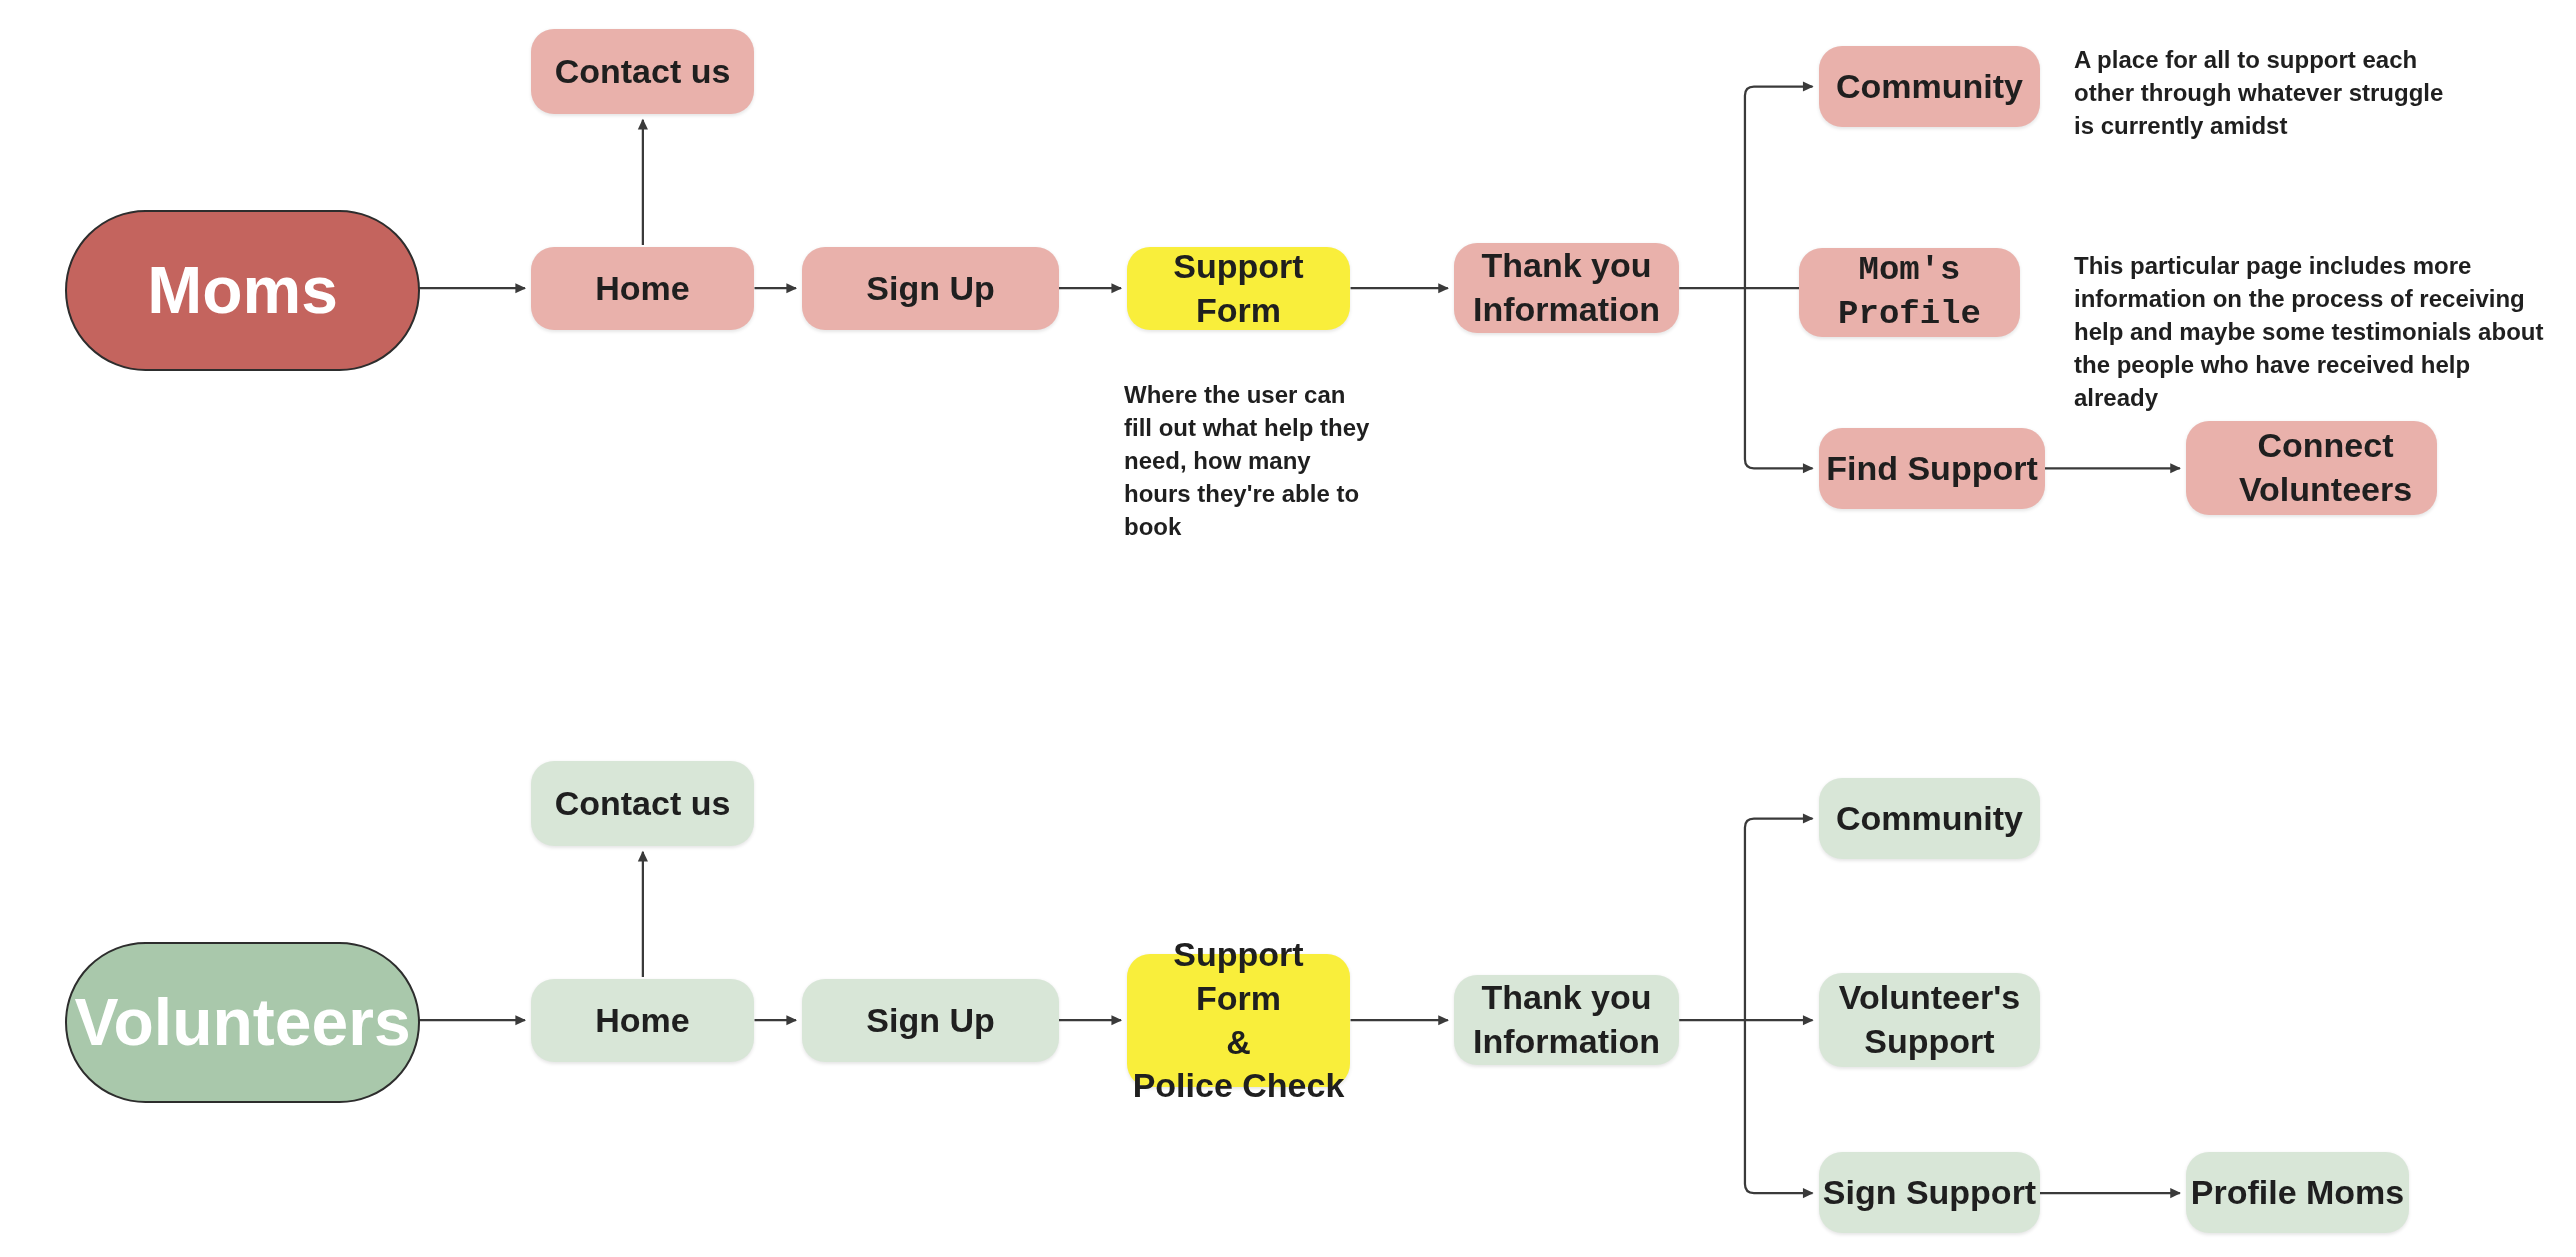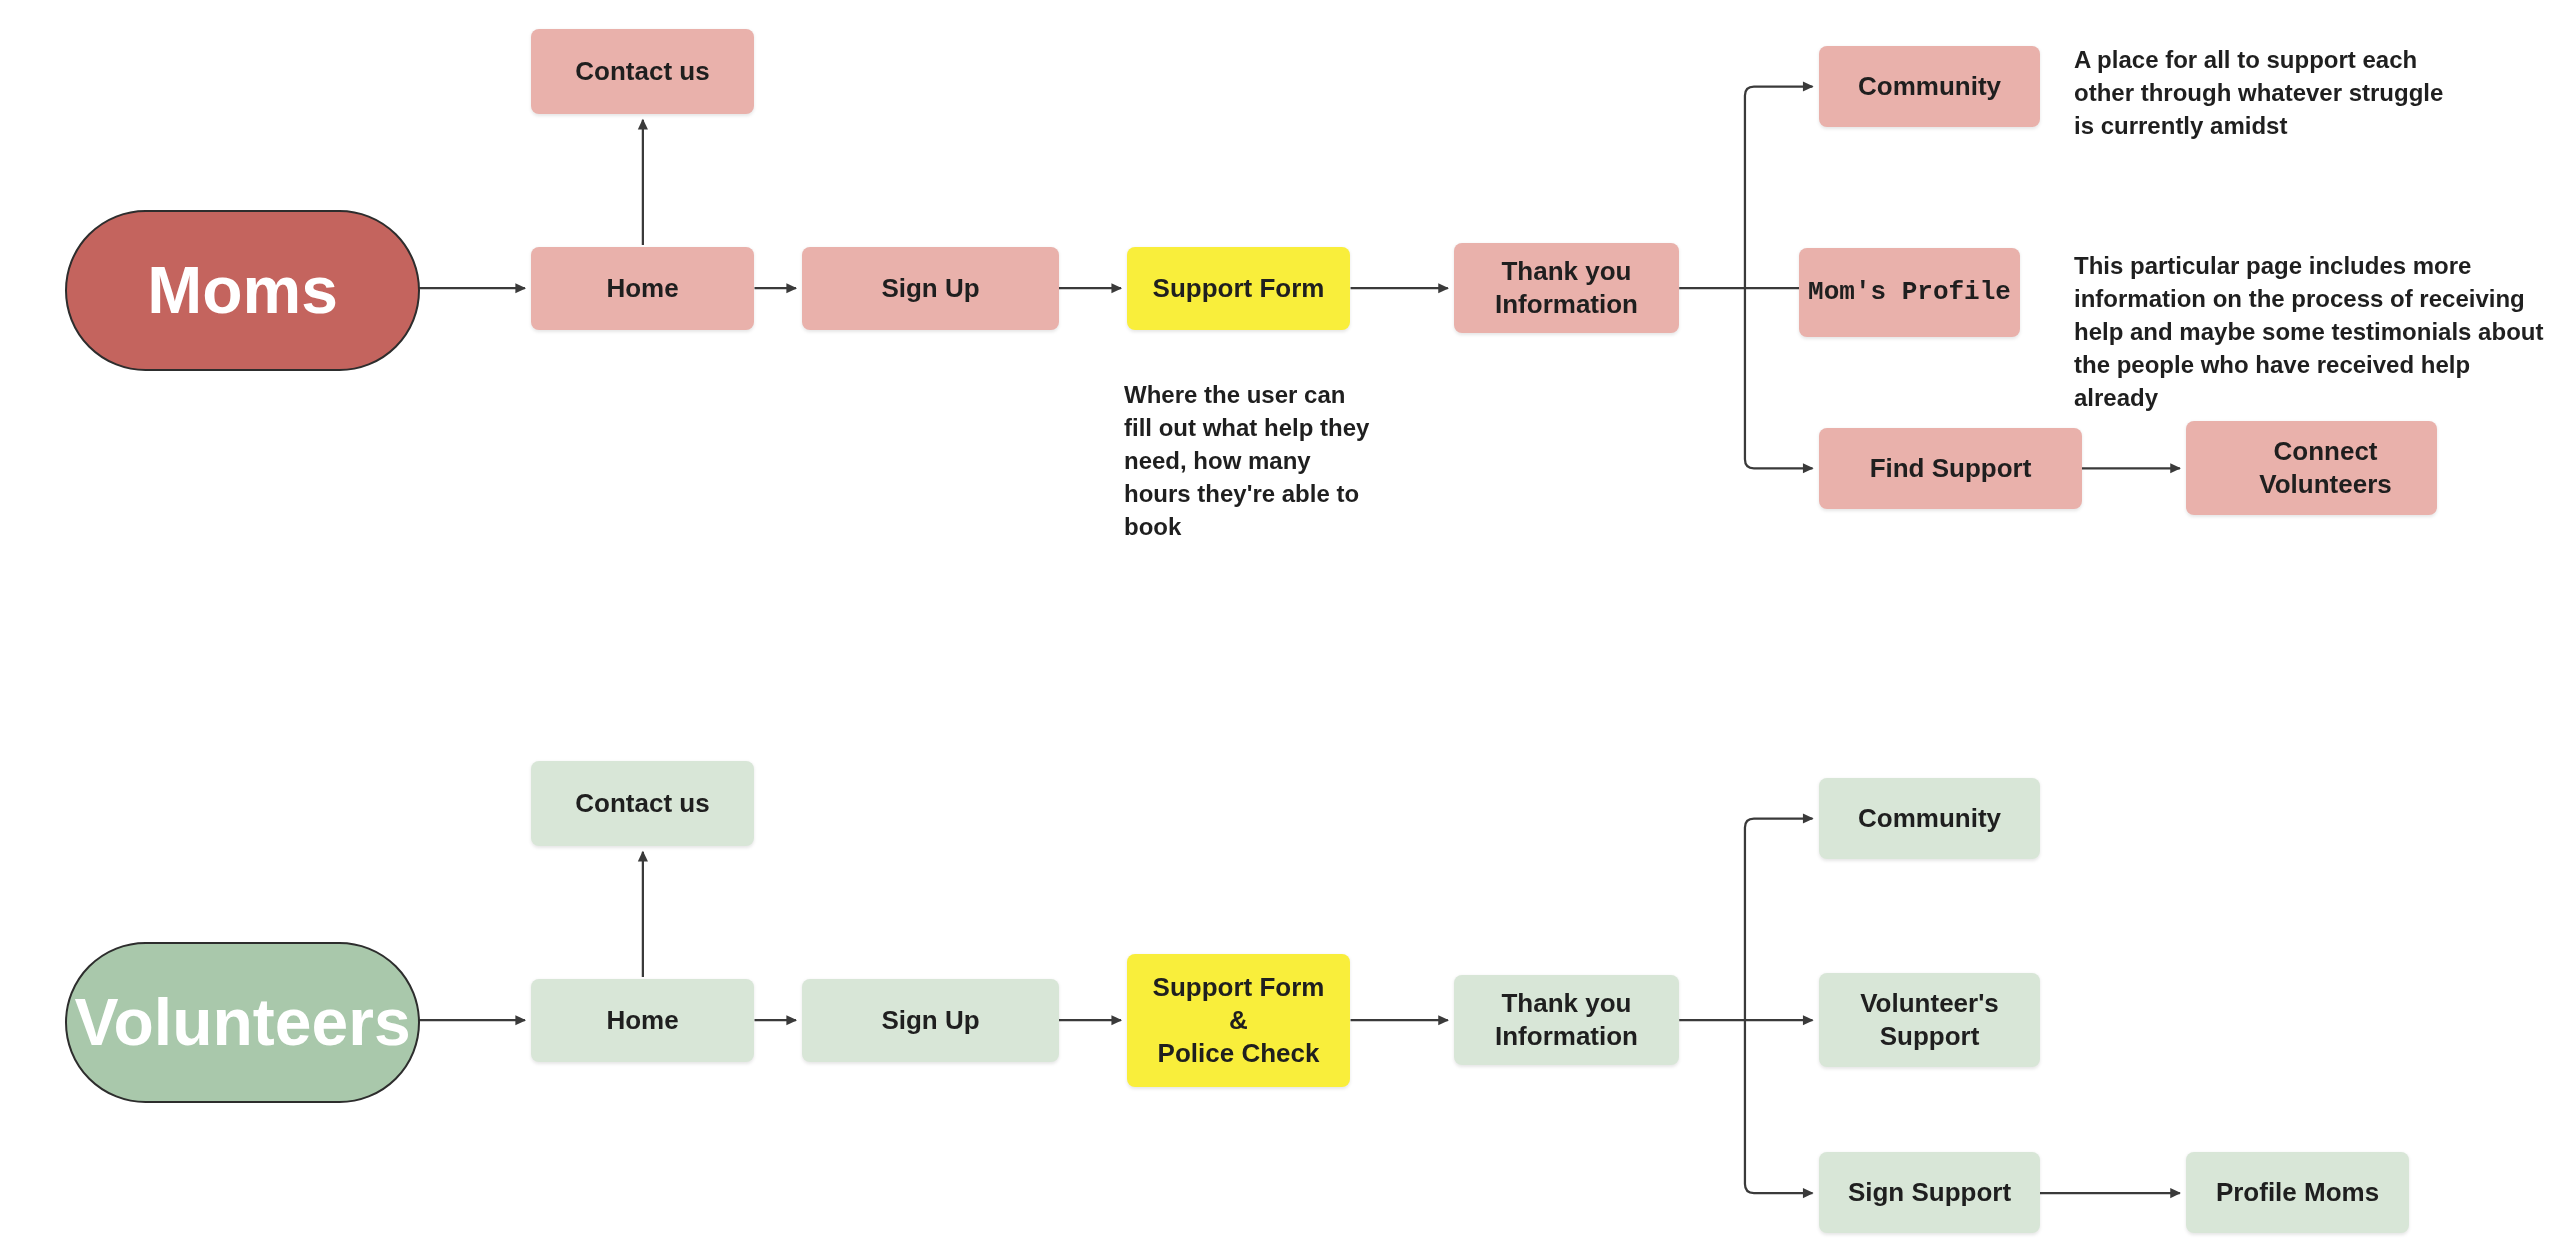--- a/index.html
+++ b/index.html
@@ -19,23 +19,23 @@
     marker-end: url(#ah);
   }
   .node {
     position: absolute;
     display: flex;
     align-items: center;
     justify-content: center;
     text-align: center;
     font-weight: 700;
     color: var(--text, #1f1f1f);
-    font-size: 26px;
+    font-size: 34px;
     line-height: 1.28;
-    border-radius: 8px;
+    border-radius: 23px;
     white-space: pre-line;
     box-shadow: 0 1.8px 3.6px rgba(0,0,0,0.10);
   }
   .oval {
     border-radius: 81px;
     border: 2.3px solid #2d2d2d;
     color: #ffffff;
     font-size: 66px;
     box-shadow: none;
   }
@@ -96,21 +96,21 @@
 
   <div class="node yellow" style="left:1127px; top:247px; width:223px; height:83px;">Support Form</div>
 
   <div class="node pink" style="left:1454px; top:243px; width:225px; height:90px;">Thank you
 Information</div>
 
   <div class="node pink" style="left:1819px; top:46px; width:221px; height:81px;">Community</div>
 
   <div class="node pink" style="left:1799px; top:248px; width:221px; height:89px;font-family:Liberation Mono, monospace;">Mom's Profile</div>
 
-  <div class="node pink" style="left:1819px; top:428px; width:263px; height:81px;">Find Support</div>
+  <div class="node pink" style="left:1819px; top:428px; width:226px; height:81px;">Find Support</div>
 
   <div class="node pink" style="left:2186px; top:421px; width:223px; height:94px;padding-left:28px;">Connect
 Volunteers</div>
 
   <div class="note" style="left:2074px; top:43px; width:504px;">A place for all to support each
 other through whatever struggle
 is currently amidst</div>
 
   <div class="note" style="left:2074px; top:249px; width:504px;">This particular page includes more
 information on the process of receiving

